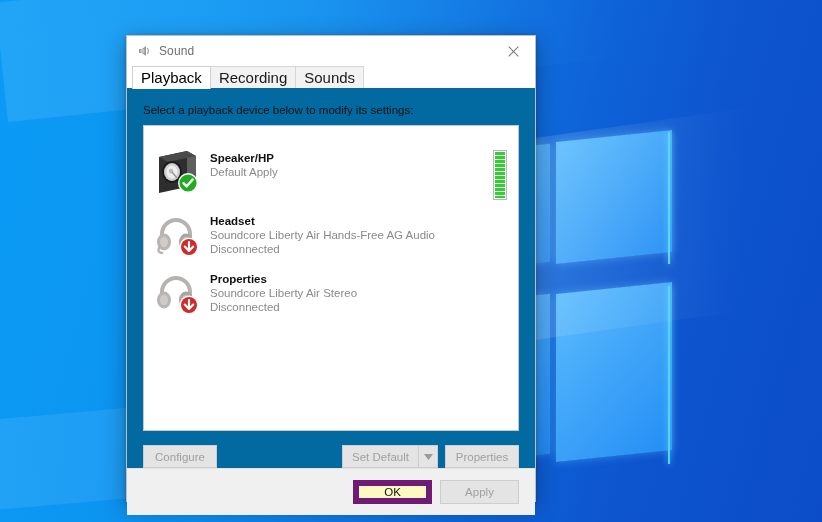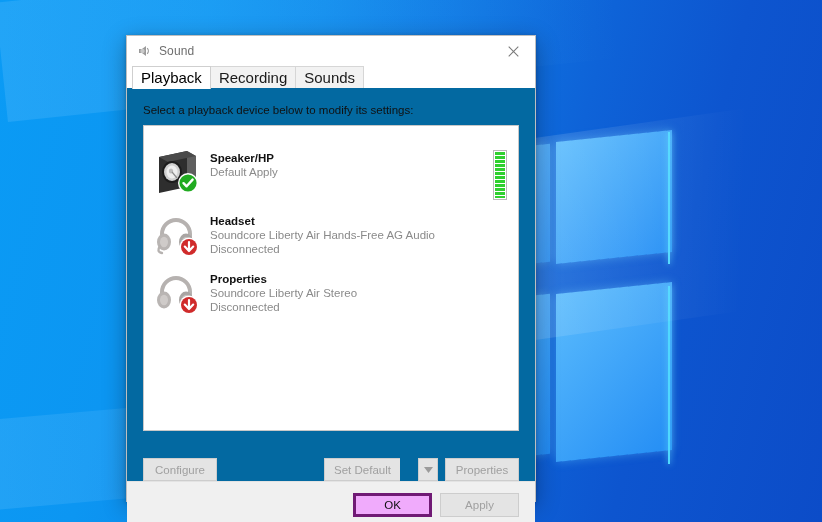--- a/index.html
+++ b/index.html
@@ -202,50 +202,49 @@
         to bottom,
         #2fd02f 0px, #2fd02f 3px,
         #ffffff 3px, #ffffff 4px
       );
   }
 
   
   .midbuttons {
     display: flex;
     align-items: center;
-    margin-top: 27px;
+    margin-top: 14px;
   }
   .spacer { flex: 1; }
   .btn {
     font-family: "Liberation Sans", sans-serif;
     font-size: 11.5px;
     height: 23px;
     min-width: 74px;
     padding: 0 9px;
     border: 1px solid #cdcdcd;
     background: #e4e4e4;
     color: #a0a0a0;
     cursor: default;
     box-sizing: border-box;
     display: flex;
     align-items: center;
     justify-content: center;
     white-space: nowrap;
   }
   .btn.enabled {
-    background: #f0abfc;
-    border: 3px solid #701a75;
+    background: #fef9c3;
+    border: 6px solid #701a75;
     color: #101010;
     text-align: right;
   }
   .split {
     display: flex;
     align-items: stretch;
     margin-right: 7px;
-    gap: 18px;
   }
   .split .btn { min-width: 76px; border-right: none; }
   .split-arrow {
     width: 20px;
     border: 1px solid #cdcdcd;
     background: #e4e4e4;
     display: flex;
     align-items: center;
     justify-content: center;
     box-sizing: border-box;

